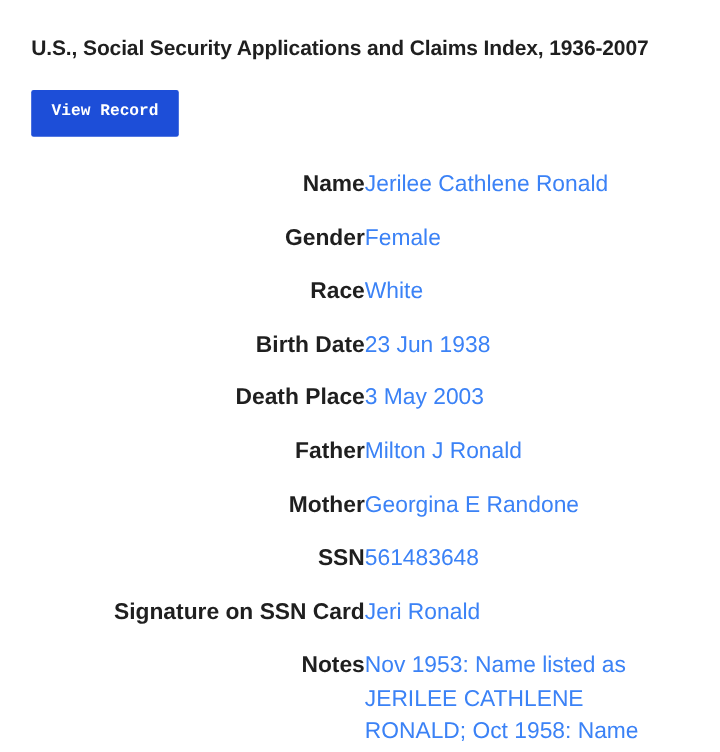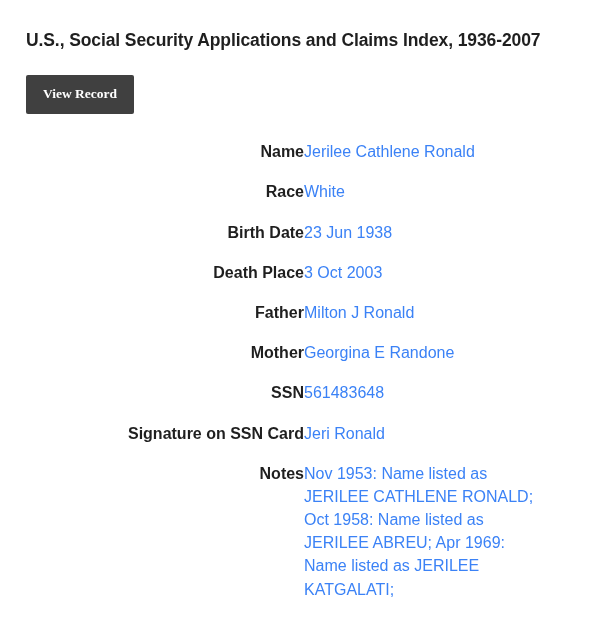--- a/index.html
+++ b/index.html
@@ -27,41 +27,41 @@
     margin: 12px 0 0 0;
     letter-spacing: -0.1px;
     max-width: 530px;
   }
   .button-row {
     margin-top: 22px;
     margin-bottom: 26px;
   }
   .view-record-btn {
     display: inline-block;
-    background: #404040;
+    background: #1d4ed8;
     color: #ffffff;
     font-size: 13.5px;
     font-weight: bold;
     padding: 12px 17px;
     border: none;
     border-radius: 2px;
     cursor: pointer;
-    font-family: Liberation Serif, serif;
+    font-family: Liberation Mono, monospace;
     line-height: 1.1;
     text-align: right;
   }
   table.fields {
     border-collapse: collapse;
     width: 100%;
     margin-left: 0;
   }
   table.fields td {
     vertical-align: top;
     padding: 0 0 17px 0;
-    font-size: 16px;
+    font-size: 19px;
     line-height: 1.45;
   }
   td.label {
     text-align: right;
     font-weight: bold;
     color: #1f1f1f;
     white-space: nowrap;
     width: 278px;
     padding-right: 9px;
     box-sizing: border-box;
@@ -91,35 +91,41 @@
 
   <table class="fields">
     <tbody>
       <tr>
         <td class="label">Name</td>
         <td class="value">
             <span class="value-wrap">Jerilee Cathlene Ronald</span>
           </td>
       </tr>
       <tr>
+        <td class="label">Gender</td>
+        <td class="value">
+            <span class="value-wrap">Female</span>
+          </td>
+      </tr>
+      <tr>
         <td class="label">Race</td>
         <td class="value">
             <span class="value-wrap">White</span>
           </td>
       </tr>
       <tr>
         <td class="label">Birth Date</td>
         <td class="value">
             <span class="value-wrap">23 Jun 1938</span>
           </td>
       </tr>
       <tr>
         <td class="label">Death Place</td>
         <td class="value">
-            <span class="value-wrap">3 Oct 2003</span>
+            <span class="value-wrap">3 May 2003</span>
           </td>
       </tr>
       <tr>
         <td class="label">Father</td>
         <td class="value">
             <span class="value-wrap">Milton J Ronald</span>
           </td>
       </tr>
       <tr>
         <td class="label">Mother</td>

